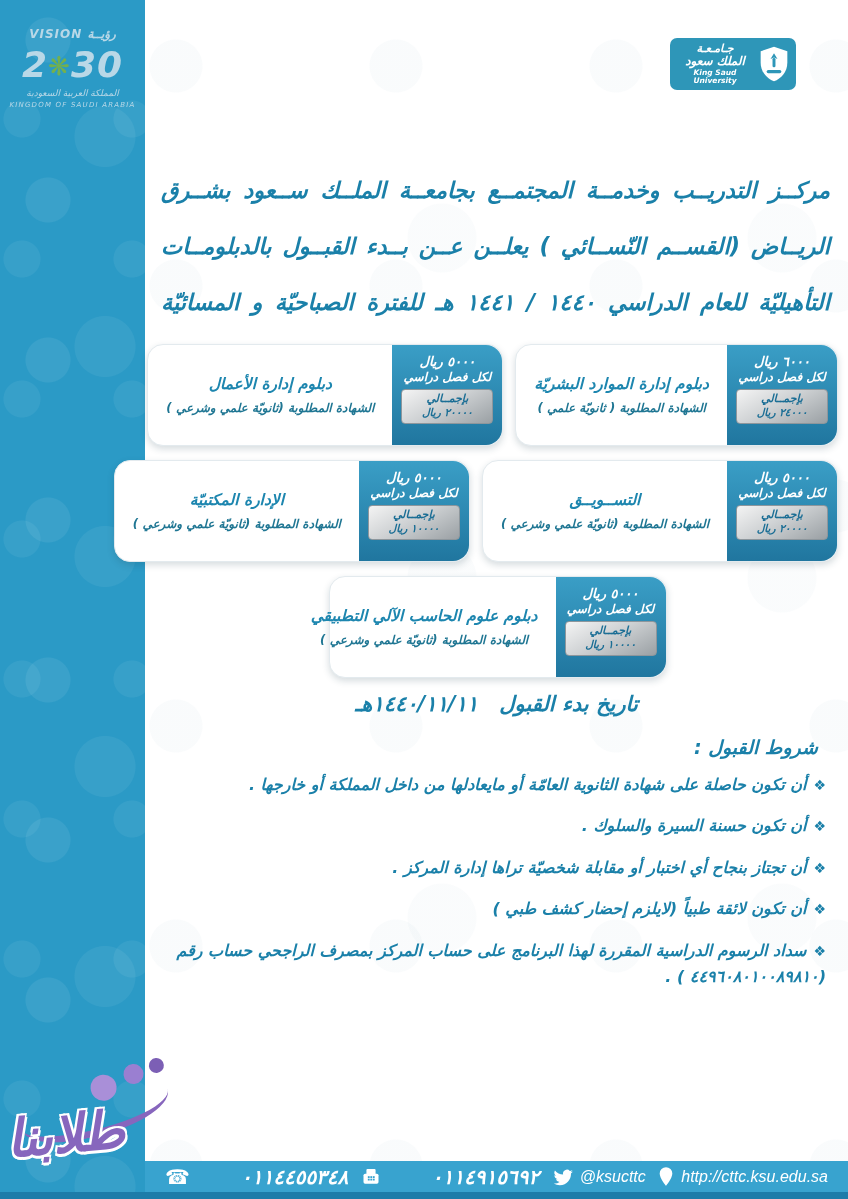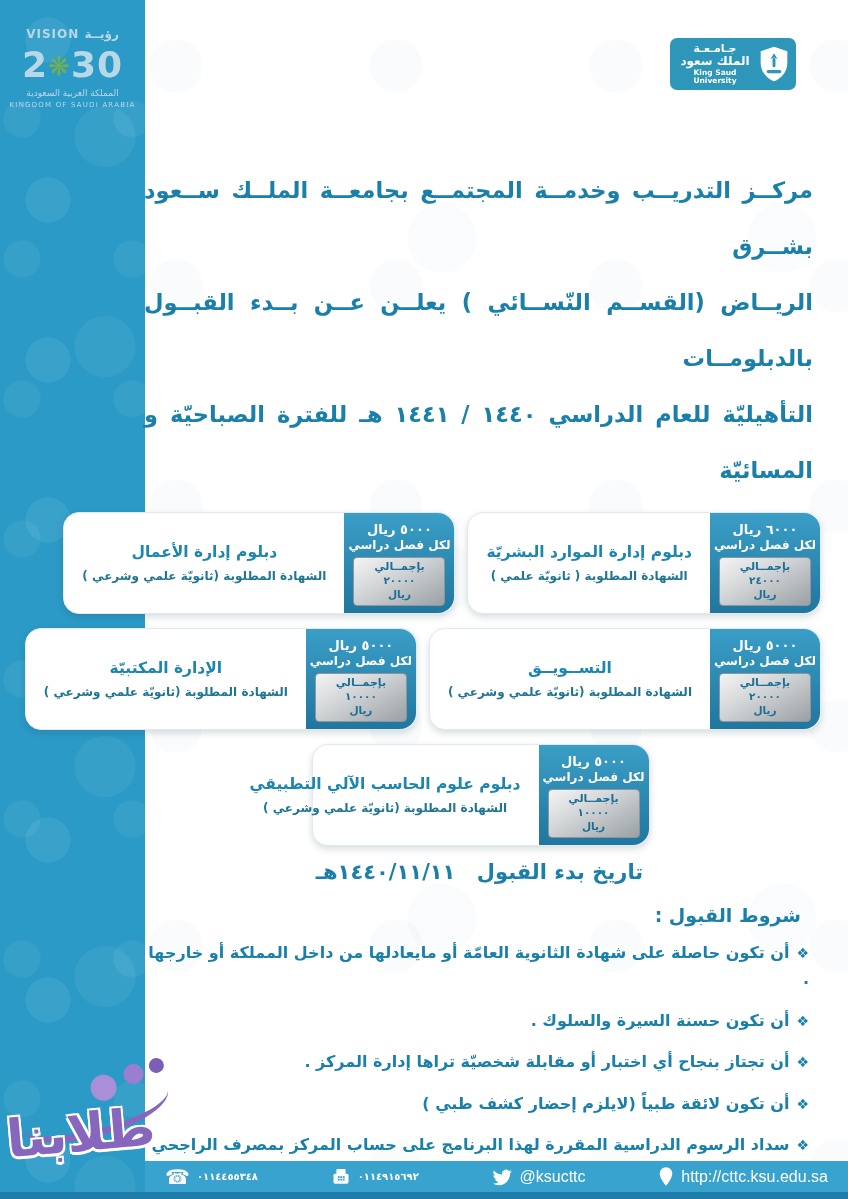--- a/index.html
+++ b/index.html
@@ -1,20 +1,20 @@
 <!DOCTYPE html>
 <html lang="ar"><head>
 <meta charset="utf-8">
 <style>
   html,body{margin:0;padding:0;background:#e9eef1;}
   .poster{position:relative;width:848px;height:1199px;margin:0 auto;overflow:hidden;
           background:#ffffff;font-family:"DejaVu Sans",sans-serif;
           background-image:radial-gradient(circle at 80% 30%, rgba(160,190,205,.06) 0 26px, transparent 27px),
                            radial-gradient(circle at 30% 70%, rgba(160,190,205,.05) 0 34px, transparent 35px);
-          background-size:220px 220px,340px 340px;}
+          background-size:220px 220px,340px 340px;font-style:italic;}
   
   .sidebar{position:absolute;left:0;top:0;width:145px;height:100%;background:#2b9ac6;
            background-image:radial-gradient(circle at 40% 25%, rgba(255,255,255,.07) 0 22px, transparent 23px),
                             radial-gradient(circle at 70% 65%, rgba(255,255,255,.06) 0 30px, transparent 31px),
                             radial-gradient(circle at 20% 85%, rgba(255,255,255,.06) 0 18px, transparent 19px);
            background-size:120px 160px,150px 210px,110px 140px;}
   .vision{position:absolute;top:28px;left:0;width:145px;text-align:center;color:#b9d8e7;line-height:1.15;}
   .vision .row1{font-size:12px;font-weight:bold;letter-spacing:1px;}
   .vision .year{font-size:36px;font-weight:bold;letter-spacing:1px;margin-top:2px;}
   .vision .emblem{color:#73b04e;font-size:26px;vertical-align:2px;}
@@ -32,21 +32,21 @@
        text-shadow:-2px -2px 0 #fff,2px -2px 0 #fff,-2px 2px 0 #fff,2px 2px 0 #fff,0 3px 0 #fff;}
   
   .ksu{position:absolute;top:38px;right:52px;width:126px;height:52px;background:#2e96b8;border-radius:7px;
        display:flex;align-items:center;justify-content:flex-start;direction:ltr;padding:0 6px;box-sizing:border-box;}
   .ksu .names{flex:1;text-align:center;color:#fff;line-height:1.05;}
   .ksu .ar1{font-size:11px;font-weight:bold;letter-spacing:2px;}
   .ksu .ar2{font-size:12px;font-weight:bold;}
   .ksu .en{font-size:7.5px;font-weight:bold;margin-top:2px;}
   .ksu svg{flex:0 0 auto;margin-left:4px;}
   
-  .main{position:absolute;left:128px;top:0;width:703px;height:100%;direction:rtl;}
+  .main{position:absolute;left:145px;top:0;width:703px;height:100%;direction:rtl;}
   .headline{margin:162px 18px 0 16px;color:#1a80a9;font-weight:bold;font-size:22.5px;}
   .headline .hl{line-height:56px;text-align:justify;text-align-last:justify;}
   
   .cardrow{display:flex;gap:12px;margin:14px 10px 8px 12px;}
   .card{height:100px;flex:1;display:flex;direction:rtl;border-radius:16px;background:#fff;
         box-shadow:0 3px 7px rgba(30,60,80,.18);border:1px solid #e3eaee;}
   .card.center{flex:none;width:336px;margin:0 auto;}
   .badge{width:110px;flex:0 0 110px;border-radius:0 16px 16px 0;background:linear-gradient(180deg,#3a9ec6,#20769f);
          color:#fff;text-align:center;padding-top:9px;box-sizing:border-box;}
   .badge .p1{font-size:13px;font-weight:bold;}
@@ -62,21 +62,21 @@
   .dateline{margin-top:14px;text-align:center;color:#1a80a9;font-weight:bold;font-size:21px;}
   .dateline .dv{margin-right:14px;}
   .condtitle{margin:20px 30px 14px 0;color:#1a80a9;font-weight:bold;font-size:19px;}
   .conds{margin:0 22px 0 14px;color:#1a80a9;}
   .cond{font-size:16px;font-weight:bold;line-height:1.65;margin-bottom:15px;text-align:right;}
   .cond .blt{font-size:14px;margin-left:7px;}
   
   .footer{position:absolute;left:145px;right:0;bottom:7px;height:31px;background:#38a3cf;z-index:5;
           display:flex;align-items:center;justify-content:space-between;padding:0 20px;box-sizing:border-box;direction:ltr;}
   .fitem{display:flex;align-items:center;gap:7px;color:#fff;font-weight:bold;font-size:15px;}
-  .fitem .num{font-size:10px;letter-spacing:1px;}
+  .fitem .num{font-size:20px;letter-spacing:1px;margin-left:44px;}
   .fitem .lat{font-family:"Liberation Sans",sans-serif;font-weight:normal;font-size:16px;text-align:right;}
   .phoneglyph{font-size:20px;line-height:1;}
   .bottomstrip{position:absolute;left:0;right:0;bottom:0;height:7px;background:#1d7ca9;z-index:6;}
 </style>
 </head>
 <body>
 
 <div class="poster">
 
   <div class="sidebar">

